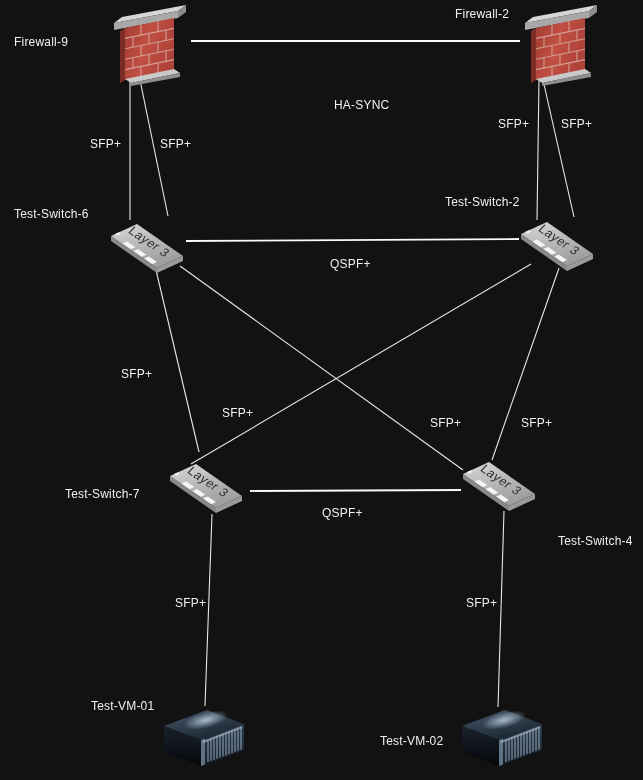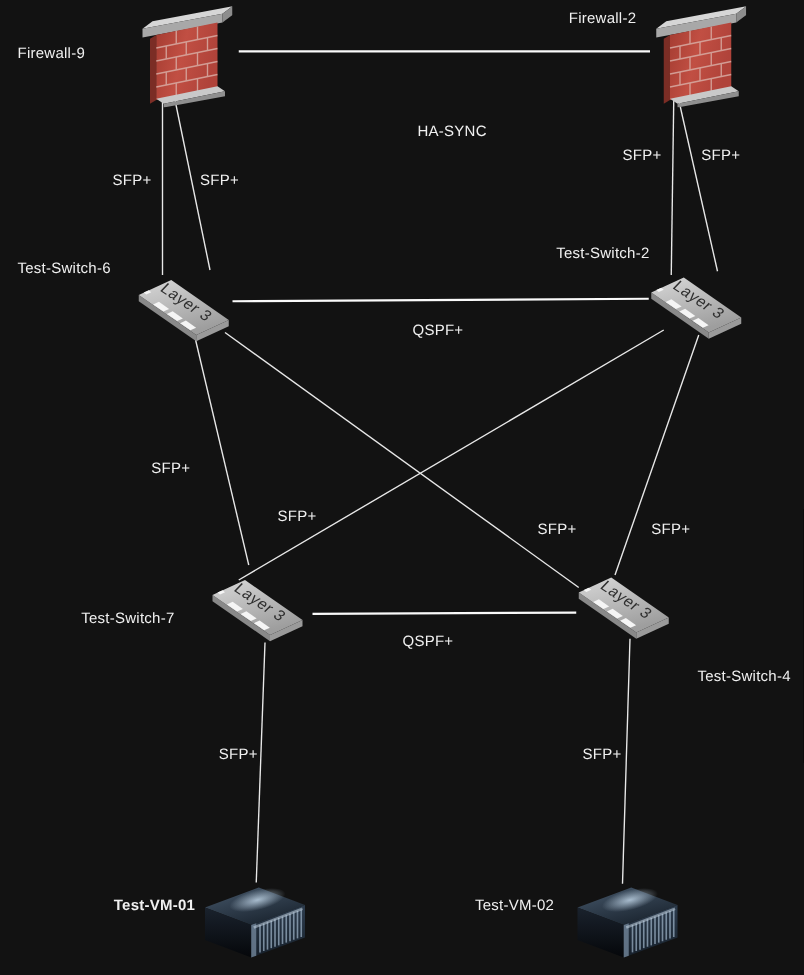--- a/index.html
+++ b/index.html
@@ -189,22 +189,22 @@
         <use href="#sym-server"></use>
       </svg>
   </div>
 
   <span class="lbl" style="left:14px;top:35px;">Firewall-9</span>
   <span class="lbl" style="left:455px;top:7px;">Firewall-2</span>
   <span class="lbl" style="left:14px;top:207px;">Test-Switch-6</span>
   <span class="lbl" style="left:445px;top:195px;">Test-Switch-2</span>
   <span class="lbl" style="left:65px;top:487px;">Test-Switch-7</span>
   <span class="lbl" style="left:558px;top:518px;margin-top:16px;">Test-Switch-4</span>
-  <span class="lbl" style="left:91px;top:717px;font-weight:bold;">Test-VM-01</span>
-  <span class="lbl" style="left:380px;top:717px;">Test-VM-02</span>
+  <span class="lbl" style="left:91px;top:699px;">Test-VM-01</span>
+  <span class="lbl" style="left:380px;top:734px;">Test-VM-02</span>
 
   <span class="lbl" style="left:334px;top:50px;margin-top:48px;">HA-SYNC</span>
   <span class="lbl" style="left:90px;top:137px;">SFP+</span>
   <span class="lbl" style="left:160px;top:137px;">SFP+</span>
   <span class="lbl" style="left:498px;top:117px;">SFP+</span>
   <span class="lbl" style="left:561px;top:117px;">SFP+</span>
   <span class="lbl" style="left:330px;top:257px;">QSPF+</span>
   <span class="lbl" style="left:121px;top:367px;">SFP+</span>
   <span class="lbl" style="left:222px;top:406px;">SFP+</span>
   <span class="lbl" style="left:430px;top:416px;">SFP+</span>

